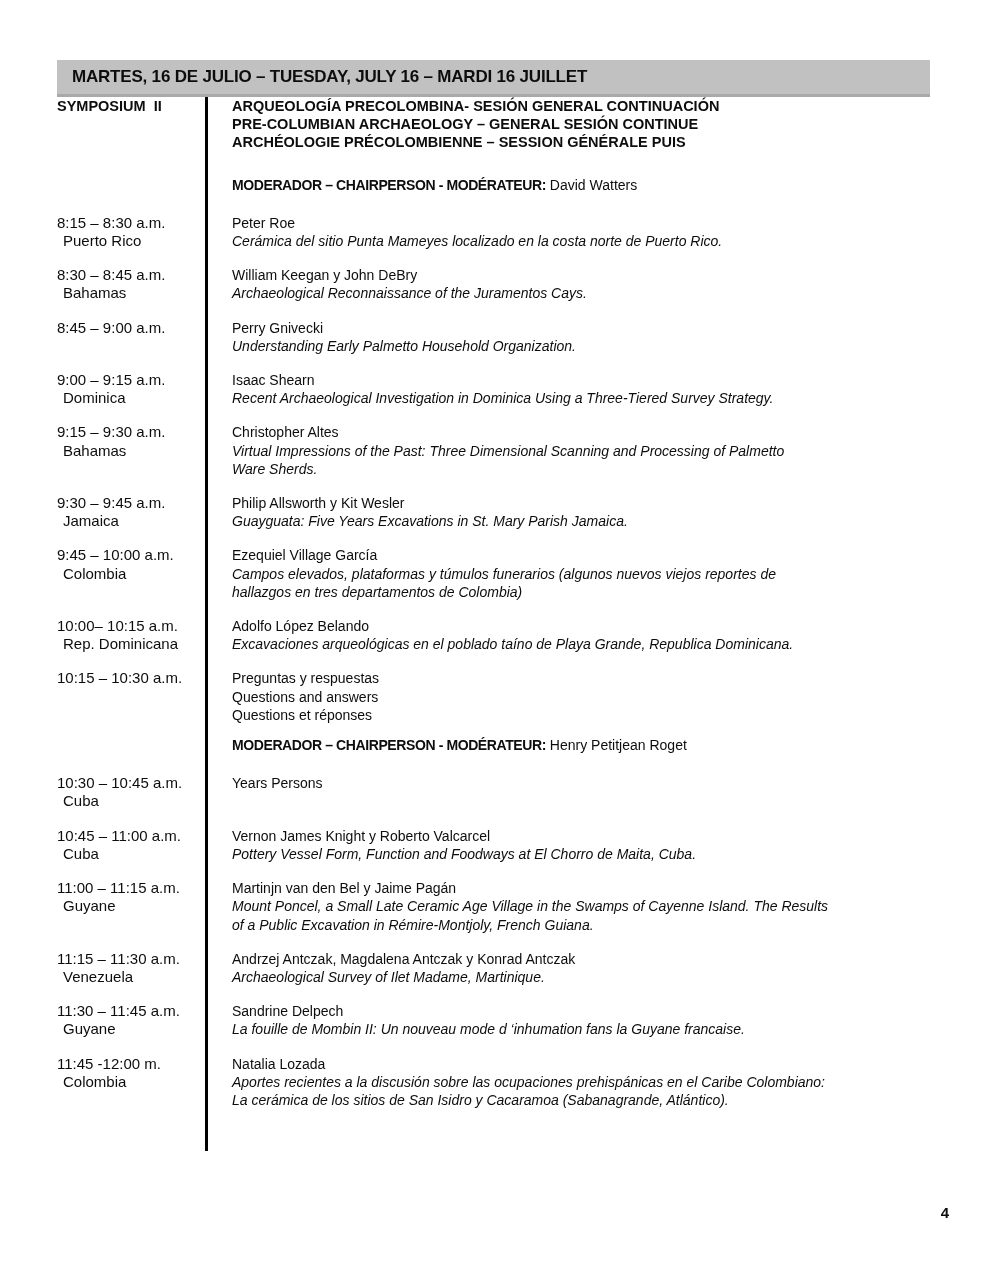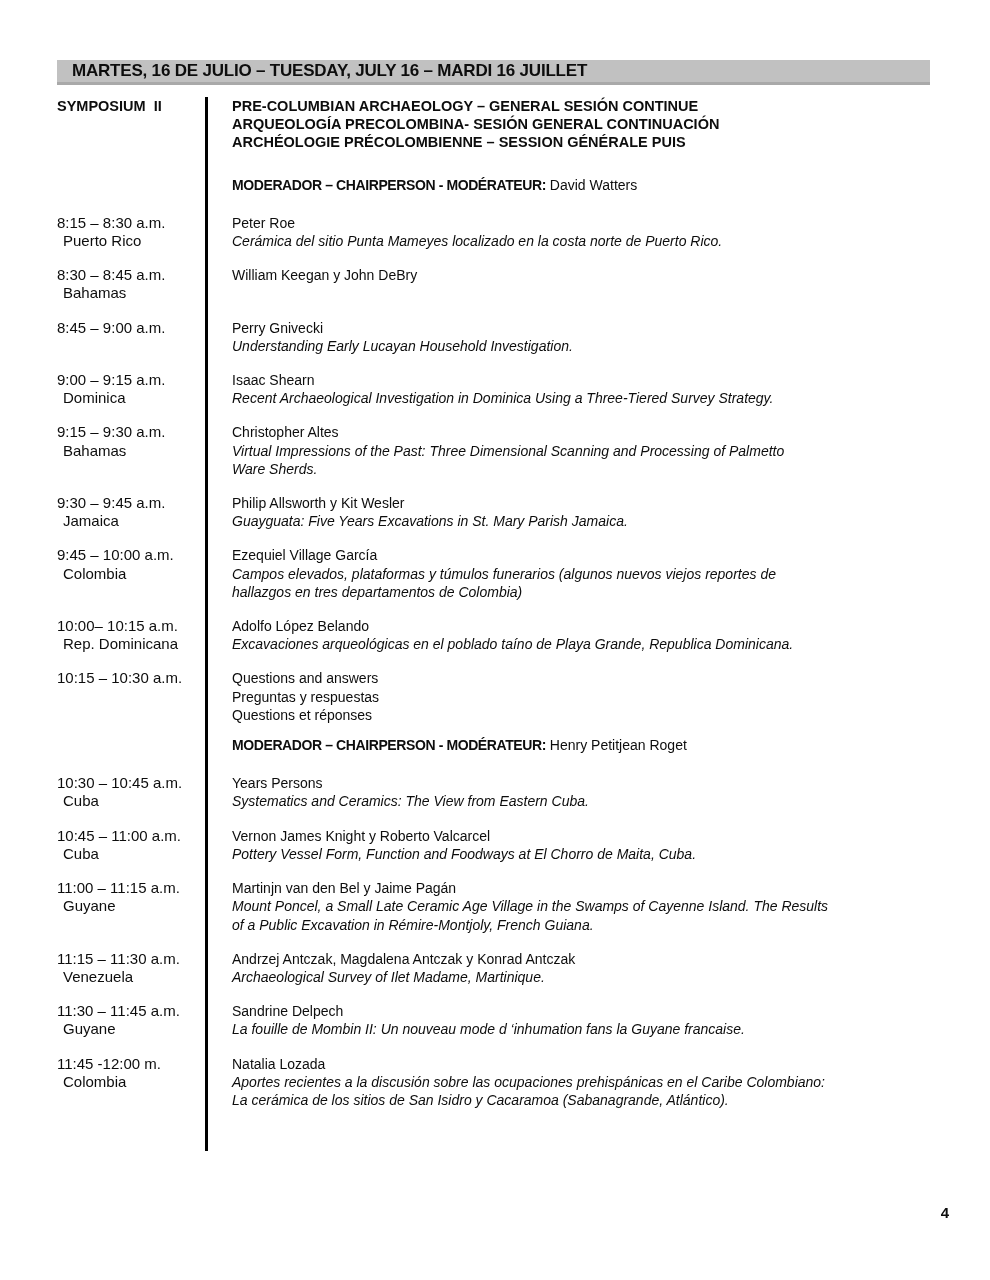--- a/index.html
+++ b/index.html
@@ -10,21 +10,21 @@
     background: #ffffff;
     overflow: hidden;
     font-family: "Liberation Sans", "DejaVu Sans", sans-serif;
     color: #0d0d0d;
   }
   .daybar {
     position: absolute;
     left: 57px;
     top: 60px;
     width: 873px;
-    height: 25px;
+    height: 37px;
     background: #c1c1c1;
     border-bottom: 3px solid #a9a9a9;
     box-sizing: border-box;
     display: flex;
     align-items: center;
     padding-left: 15px;
     font-weight: bold;
     font-size: 17px;
     letter-spacing: -0.2px;
     white-space: pre;
@@ -87,22 +87,22 @@
   <header class="daybar">
     <span>MARTES, 16 DE JULIO – TUESDAY, JULY 16 – MARDI 16 JUILLET</span>
   </header>
 
   <main class="content">
     <div class="vline"></div>
 
     <section class="row session">
       <div class="cleft symposium">SYMPOSIUM  II</div>
       <div class="cright">
+        <div class="stitle">ARQUEOLOGÍA PRECOLOMBINA- SESIÓN GENERAL CONTINUACIÓN</div>
         <div class="stitle">PRE-COLUMBIAN ARCHAEOLOGY – GENERAL SESIÓN CONTINUE</div>
-        <div class="stitle">ARQUEOLOGÍA PRECOLOMBINA- SESIÓN GENERAL CONTINUACIÓN</div>
         <div class="stitle">ARCHÉOLOGIE PRÉCOLOMBIENNE – SESSION GÉNÉRALE PUIS</div>
       </div>
     </section>
 
     <section class="row mod1">
       <div class="cleft"></div>
       <div class="cright">
         <span class="modlabel">MODERADOR – CHAIRPERSON - MODÉRATEUR:</span>
         <span>David Watters</span>
       </div>
@@ -119,31 +119,32 @@
       </div>
     </section>
 
     <section class="row talk">
       <div class="cleft">
         <div class="time">8:30 – 8:45 a.m.</div>
         <div class="place">Bahamas</div>
       </div>
       <div class="cright">
         <div class="speakers">William Keegan y John DeBry</div>
+        <div class="title">Archaeological Reconnaissance of the Juramentos Cays.</div>
       </div>
     </section>
 
     <section class="row talk">
       <div class="cleft">
         <div class="time">8:45 – 9:00 a.m.</div>
         <div class="place"></div>
       </div>
       <div class="cright">
         <div class="speakers">Perry Gnivecki</div>
-        <div class="title">Understanding Early Lucayan Household Investigation.</div>
+        <div class="title">Understanding Early Palmetto Household Organization.</div>
       </div>
     </section>
 
     <section class="row talk">
       <div class="cleft">
         <div class="time">9:00 – 9:15 a.m.</div>
         <div class="place">Dominica</div>
       </div>
       <div class="cright">
         <div class="speakers">Isaac Shearn</div>
@@ -195,42 +196,41 @@
         <div class="speakers">Adolfo López Belando</div>
         <div class="title">Excavaciones arqueológicas en el poblado taíno de Playa Grande, Republica Dominicana.</div>
       </div>
     </section>
 
     <section class="row talk qa">
       <div class="cleft">
         <div class="time">10:15 – 10:30 a.m.</div>
       </div>
       <div class="cright">
+        <div class="speakers">Preguntas y respuestas</div>
         <div class="speakers">Questions and answers</div>
-        <div class="speakers">Preguntas y respuestas</div>
         <div class="speakers">Questions et réponses</div>
       </div>
     </section>
 
     <section class="row mod2">
       <div class="cleft"></div>
       <div class="cright">
         <span class="modlabel">MODERADOR – CHAIRPERSON - MODÉRATEUR:</span>
         <span>Henry Petitjean Roget</span>
       </div>
     </section>
 
     <section class="row talk">
       <div class="cleft">
         <div class="time">10:30 – 10:45 a.m.</div>
         <div class="place">Cuba</div>
       </div>
       <div class="cright">
         <div class="speakers">Years Persons</div>
-        <div class="title">Systematics and Ceramics: The View from Eastern Cuba.</div>
       </div>
     </section>
 
     <section class="row talk">
       <div class="cleft">
         <div class="time">10:45 – 11:00 a.m.</div>
         <div class="place">Cuba</div>
       </div>
       <div class="cright">
         <div class="speakers">Vernon James Knight y Roberto Valcarcel</div>

